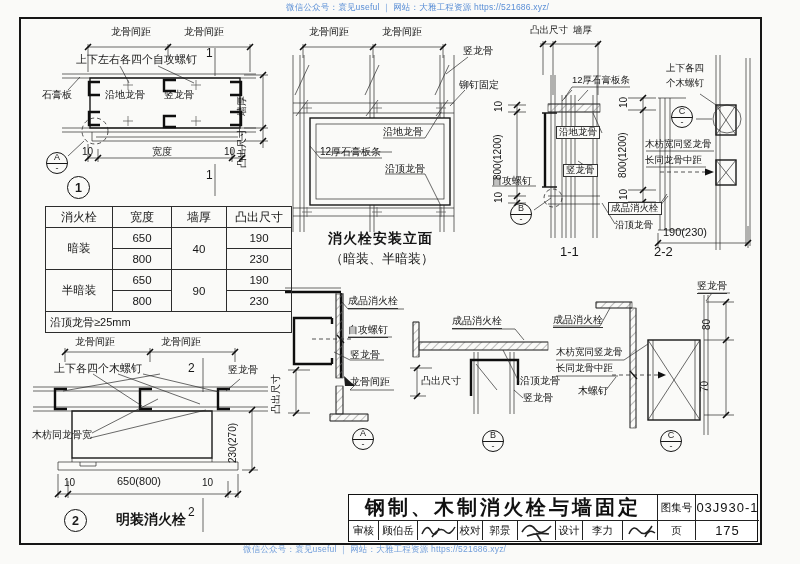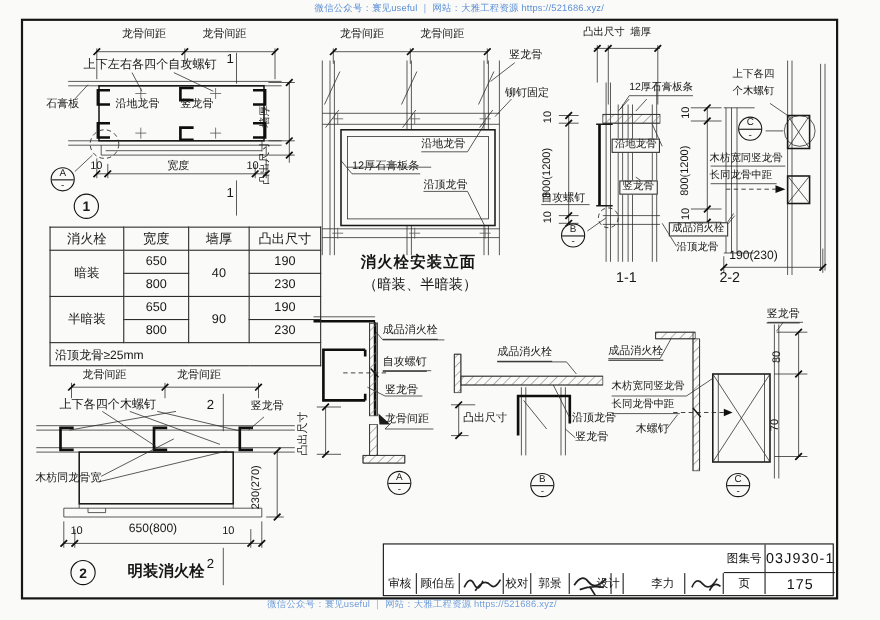--- a/index.html
+++ b/index.html
@@ -280,37 +280,38 @@
   <div class="lbl f95" style="left:556px;top:363px;">长同龙骨中距</div>
   <div class="lbl" style="left:578px;top:385px;">木螺钉</div>
   <div class="rot" style="left:712px;top:319px;">80</div>
   <div class="rot" style="left:710px;top:381px;">70</div>
   <div class="marker" style="left:660px;top:430px;">
     <span class="mk-l">C</span>
     <span class="mk-r">-</span>
   </div>
 
   <div class="tb">
+    <div class="c r1 big" style="left:0;width:309px;">钢制、木制消火栓与墙固定</div>
     <div class="c r1" style="left:309px;width:38px;">图集号</div>
     <div class="c r1 num nb" style="left:347px;width:63px;">03J930-1</div>
     <div class="c r2" style="left:0;width:30px;">审核</div>
     <div class="c r2" style="left:30px;width:39px;">顾伯岳</div>
     <div class="c r2" style="left:69px;width:40px;">
       <svg class="sig" width="38" height="19" viewBox="0 0 38 19">
         <path d="M3,13 Q8,2 12,10 T20,7 M13,16 Q21,4 27,11 Q31,15 36,6" stroke="#222" stroke-width="1.5" fill="none"></path>
       </svg>
     </div>
     <div class="c r2" style="left:109px;width:25px;">校对</div>
     <div class="c r2" style="left:134px;width:35px;">郭景</div>
     <div class="c r2" style="left:169px;width:38px;">
       <svg class="sig" width="36" height="22" viewBox="0 0 36 22">
         <path d="M3,12 Q10,1 16,9 T32,6 M17,13 L22,21 M8,16 Q18,12 30,14" stroke="#222" stroke-width="1.6" fill="none"></path>
       </svg>
     </div>
-    <div class="c r2" style="left:191px;width:27px;">设计</div>
+    <div class="c r2" style="left:207px;width:27px;">设计</div>
     <div class="c r2" style="left:234px;width:40px;">李力</div>
     <div class="c r2" style="left:274px;width:35px;">
       <svg class="sig" width="33" height="19" viewBox="0 0 33 19">
         <path d="M5,13 Q9,3 15,10 T28,5 M21,16 Q25,7 31,12" stroke="#222" stroke-width="1.5" fill="none"></path>
       </svg>
     </div>
     <div class="c r2" style="left:309px;width:38px;">页</div>
     <div class="c r2 num nb" style="left:347px;width:63px;">175</div>
   </div>
 

